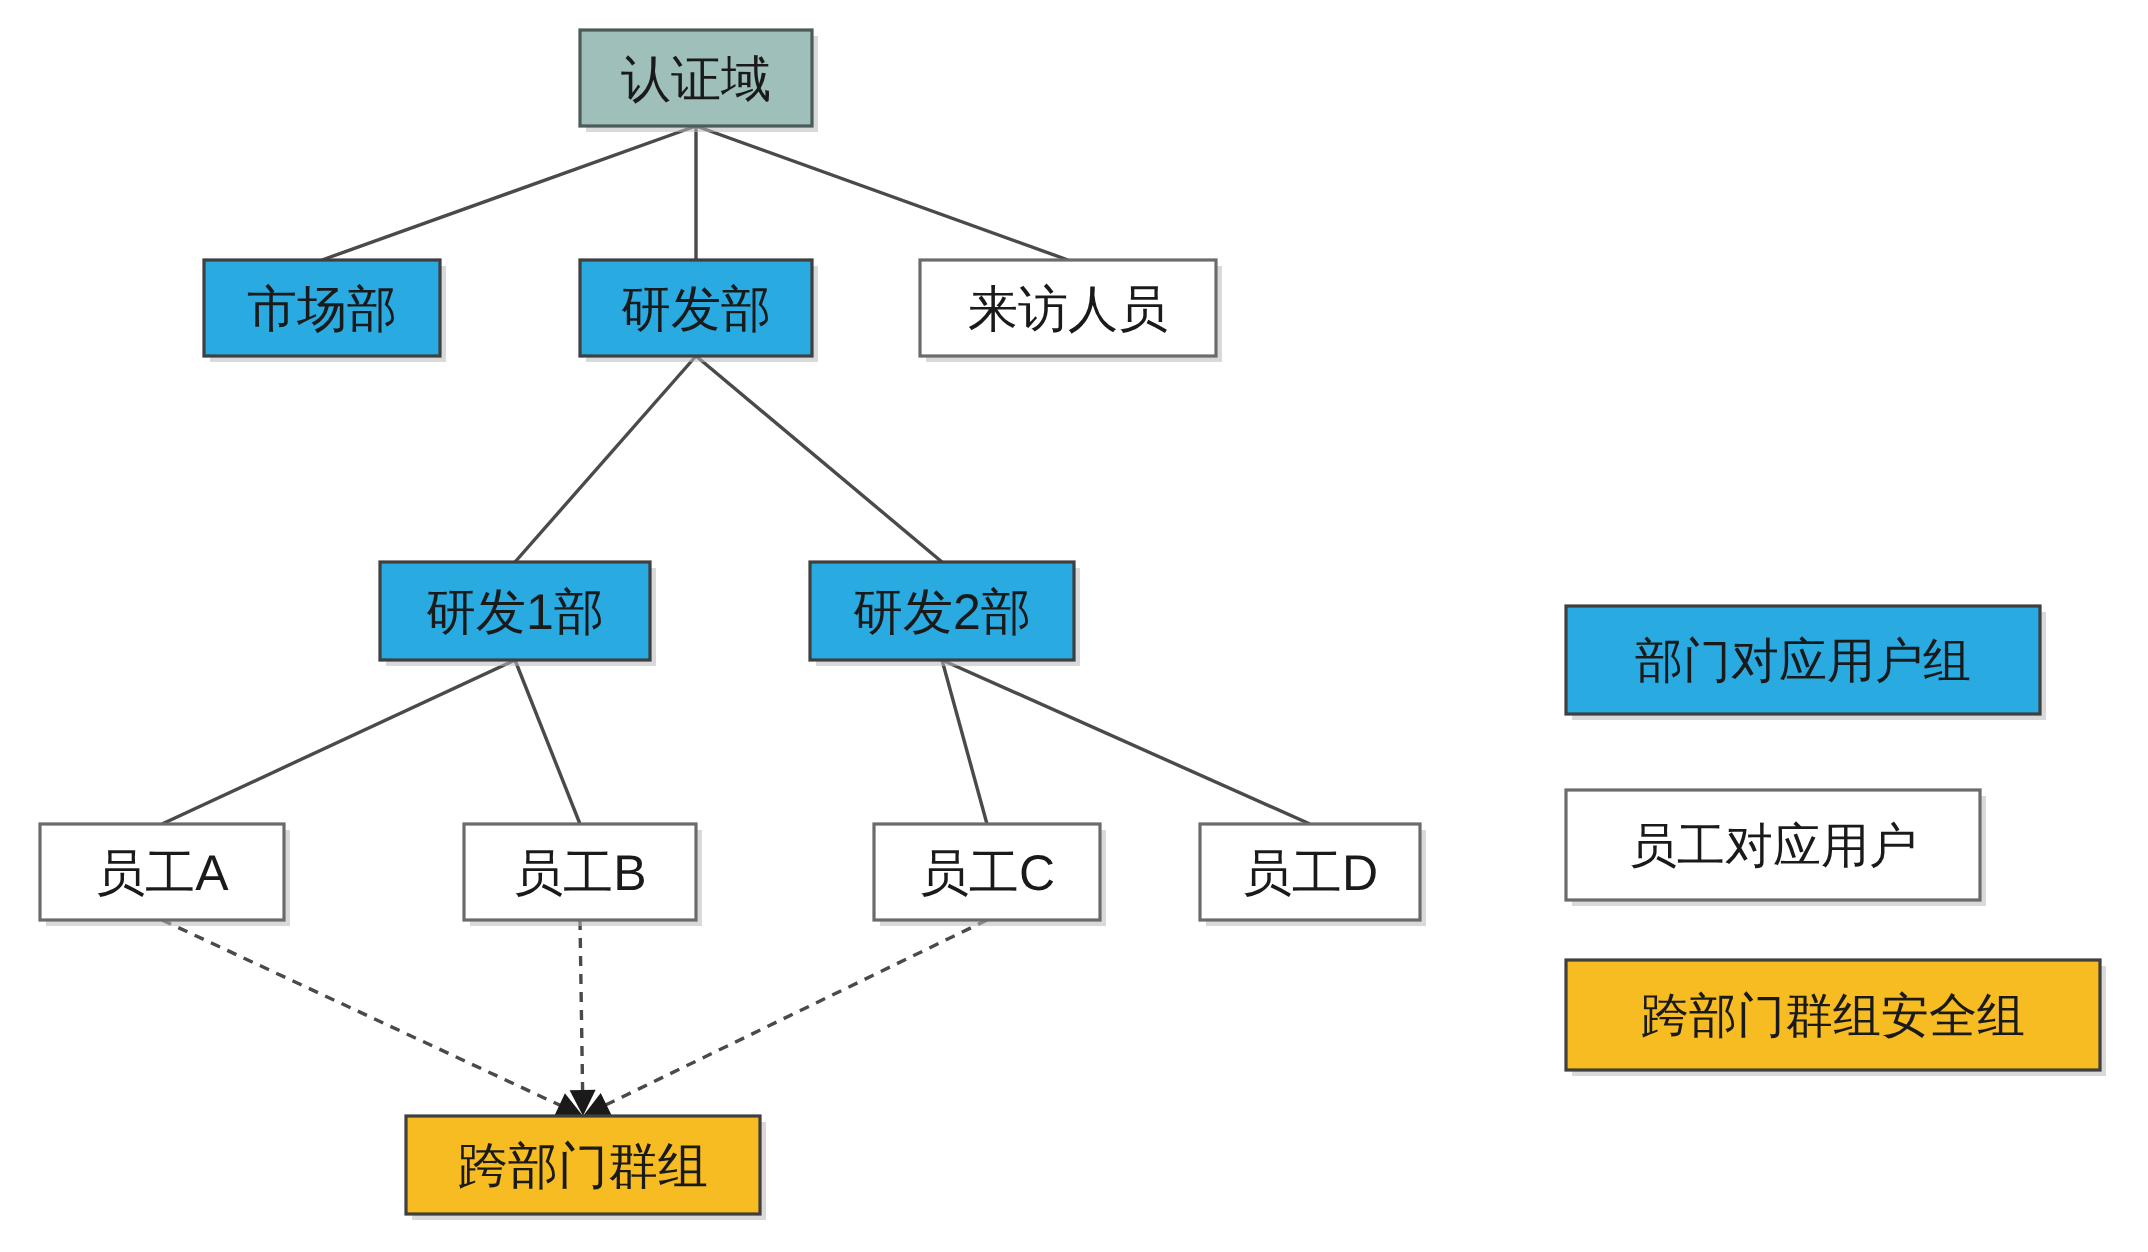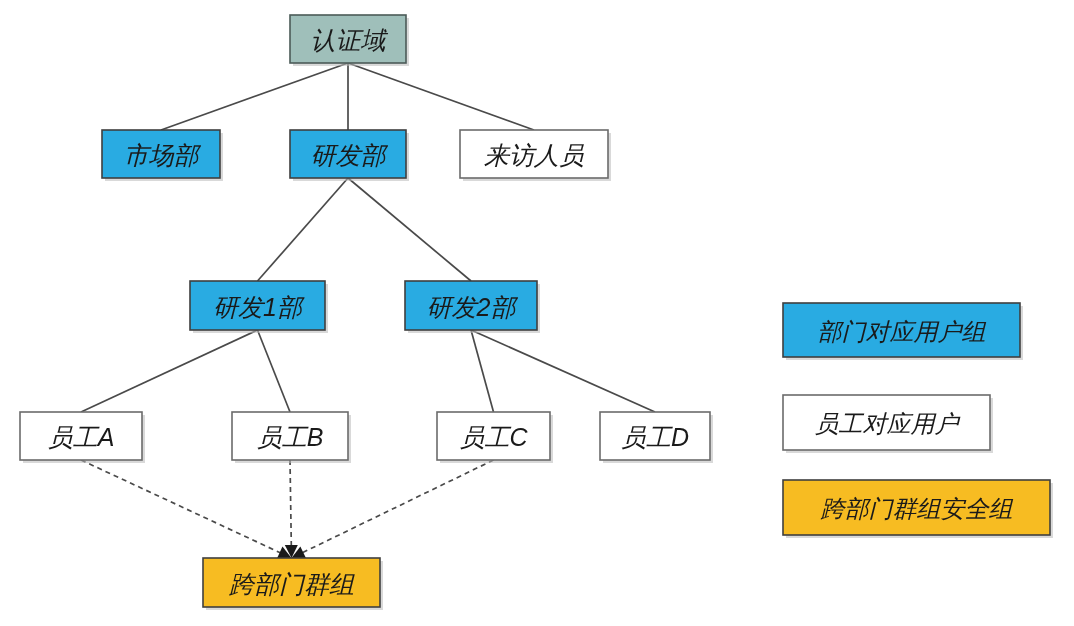--- a/index.html
+++ b/index.html
@@ -13,21 +13,20 @@
     position: relative;
     font-family: "Liberation Sans", "DejaVu Sans", sans-serif;
     overflow: hidden;
   }
   #diagram-root {
     position: absolute;
     left: 0;
     top: 0;
     width: 1074px;
     height: 440px;
-    font-style: italic;
   }
   svg.canvas {
     display: block;
     width: 1074px;
     height: 626px;
   }
   .node-rect {
     stroke: #575757;
     stroke-width: 1.6;
   }

